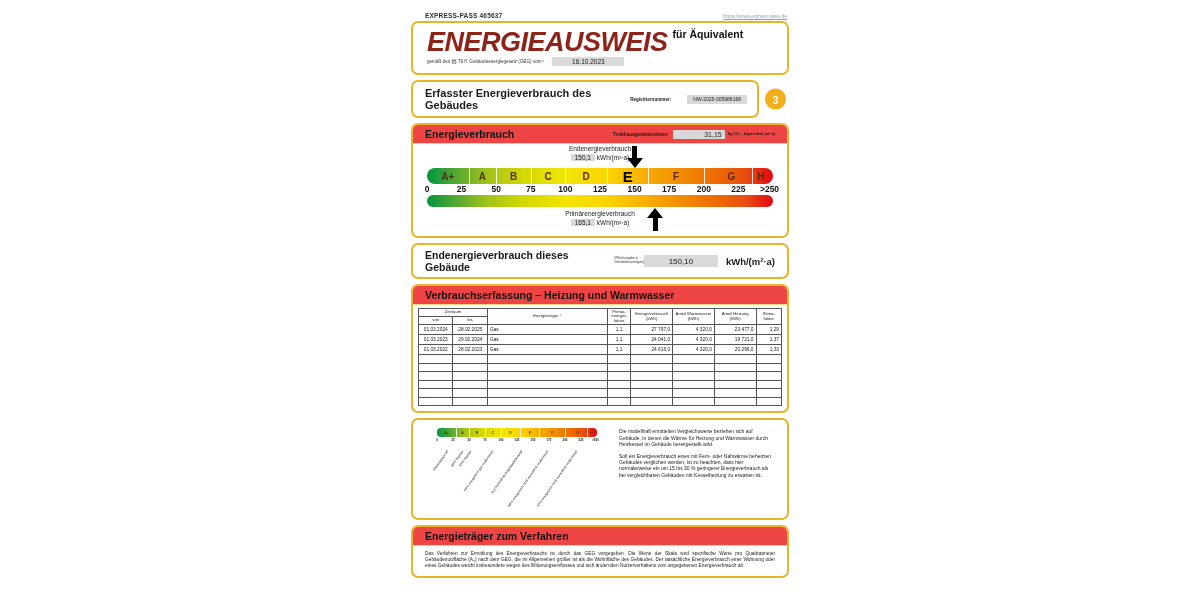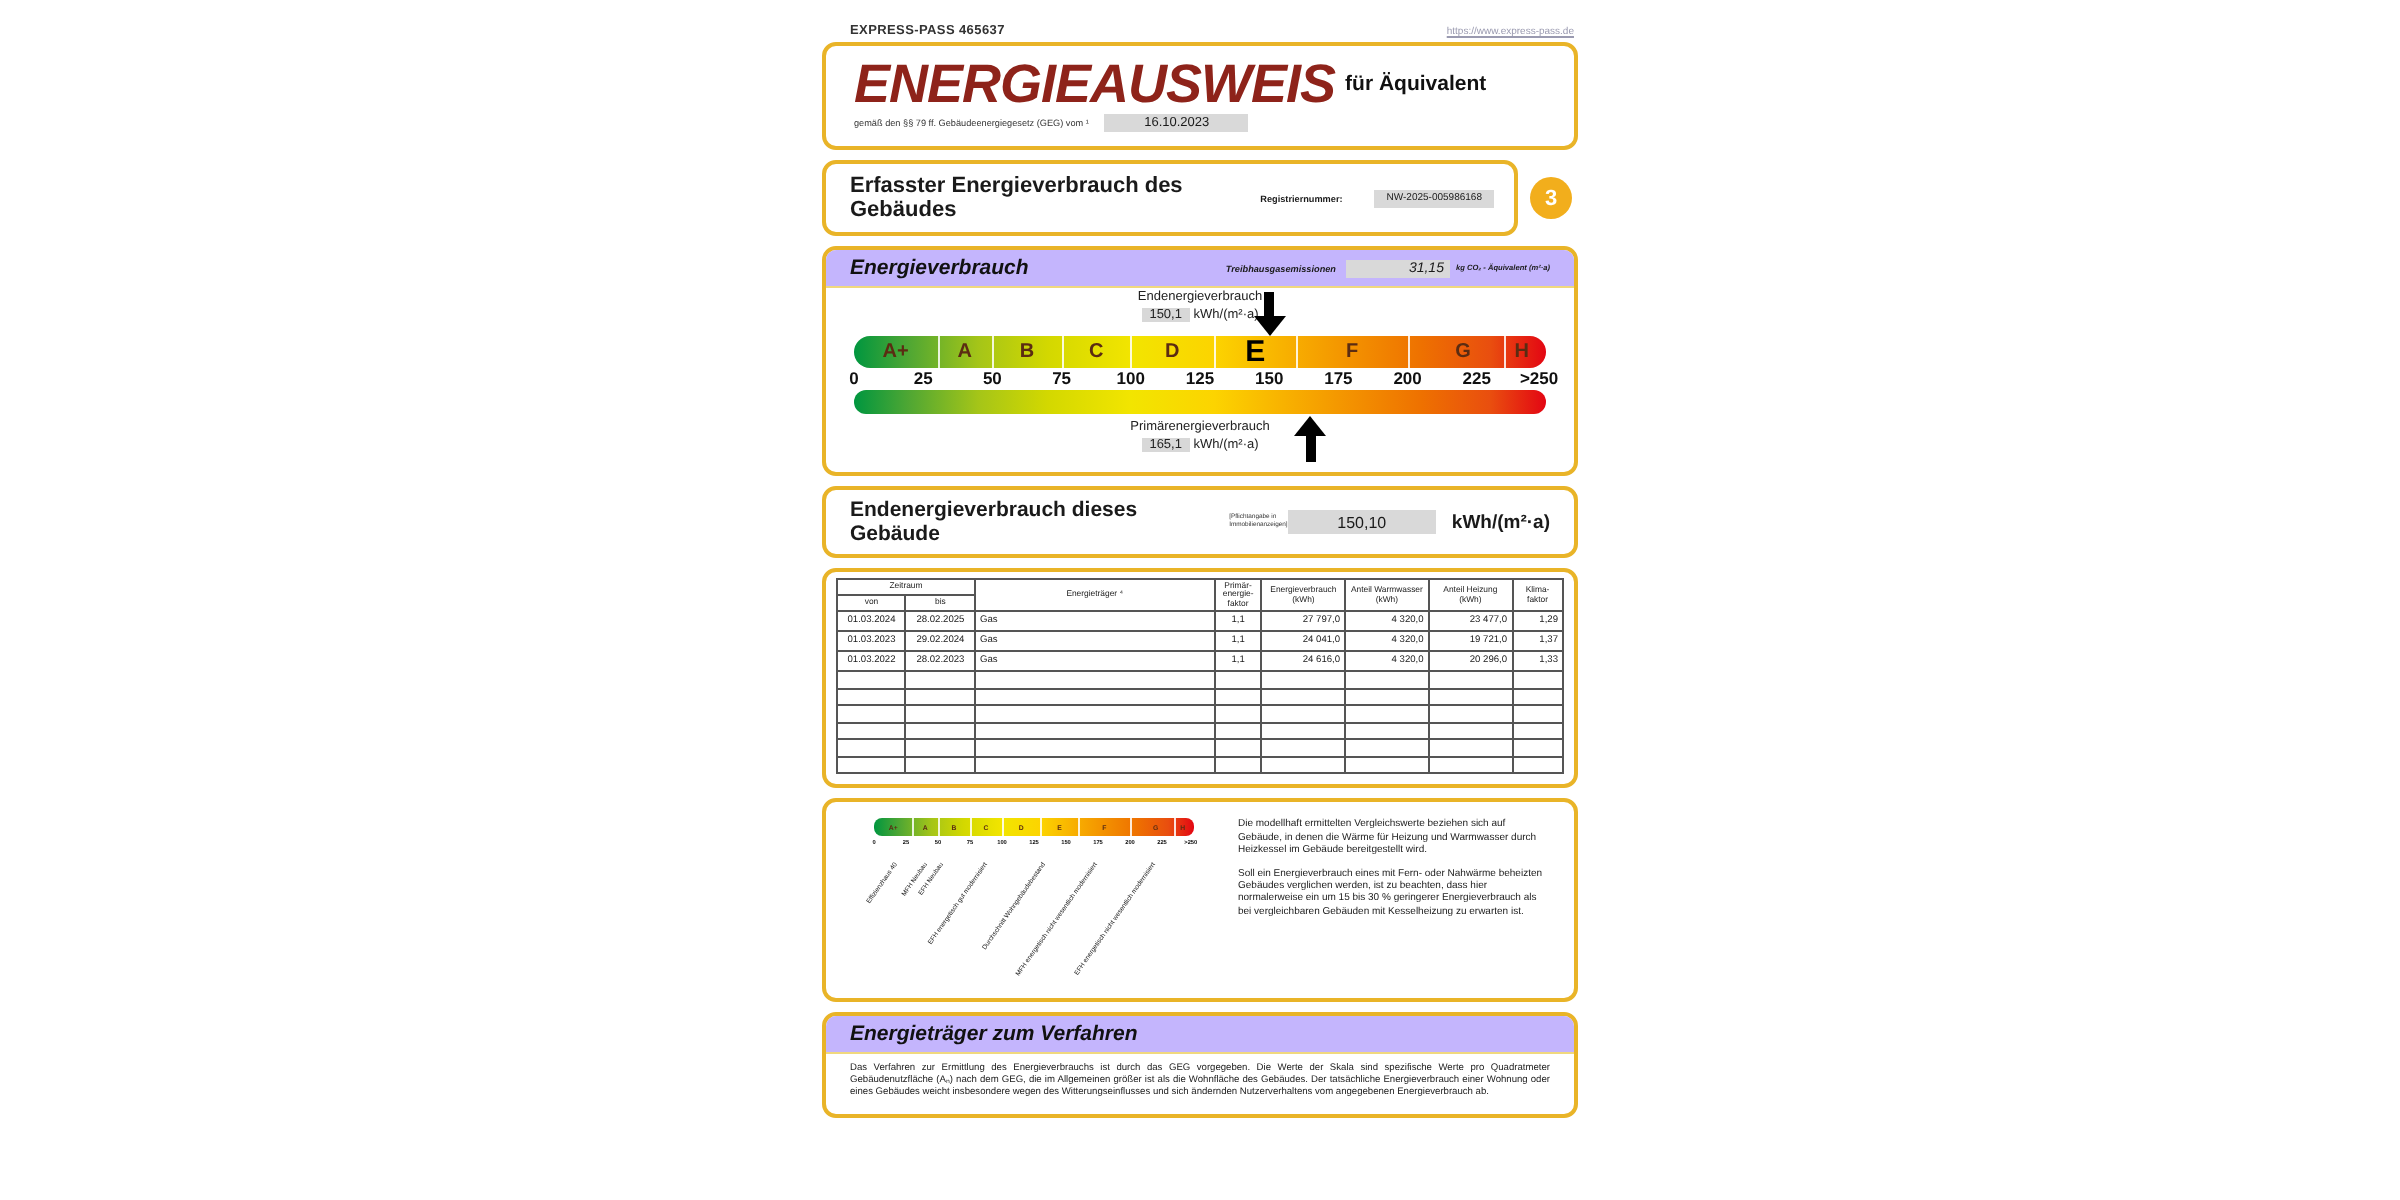--- a/index.html
+++ b/index.html
@@ -7,26 +7,26 @@
               font-family:"Liberation Sans", sans-serif; color:#1a1a1a; }
   .sheet { position:relative; width:378px; margin:0 auto; padding-top:12px; }
 
   
   .topline { display:flex; justify-content:space-between; align-items:flex-end; padding:0 2px 2px 14px; }
   .pass { font-size:6.5px; font-weight:bold; color:#333; letter-spacing:.2px; }
   .toplink { font-size:5px; color:#9a9ab0; text-decoration:underline; }
 
   
   .gbox { border:2px solid #E9B428; border-radius:7px; background:#fff; margin-bottom:5px; overflow:hidden; }
-  .strip { background:#c4b5fd; border-bottom:1px solid #F0D87E; padding:3px 12px; display:flex; align-items:center;font-style:italic; }
+  .strip { background:#ef4444; border-bottom:1px solid #F0D87E; padding:3px 12px; display:flex; align-items:center; }
   .strip .h { font-size:10.5px; font-weight:bold; color:#111; }
 
   
   .titlebox { padding:5px 14px 7px; }
-  .brand-line { display:flex; align-items:center; }
+  .brand-line { display:flex; align-items:flex-start; }
   .brand { font-size:27px; font-weight:bold; font-style:italic; color:#8E231A; letter-spacing:-0.5px; line-height:28px; }
   .brand-sub { font-size:10.5px; font-weight:bold; color:#111; margin-left:5px; }
   .law-line { display:flex; align-items:center; margin-top:1px; }
   .law { font-size:4.6px; color:#333; }
   .datebox { background:#D9D9D9; font-size:6.5px; text-align:center; width:72px; padding:1px 0; margin-left:8px; }
 
   
   .sb-wrap { position:relative; margin-bottom:5px; }
   .sectionbar { width:calc(100% - 30px); border:2px solid #E9B428; border-radius:7px; background:#fff;
                 display:flex; align-items:center; padding:5px 10px 5px 12px;gap:12px; }
@@ -198,20 +198,23 @@
     <span class="h">Endenergieverbrauch dieses Gebäude</span>
     <span class="note">
       <span>[Pflichtangabe in</span><br>
       <span>Immobilienanzeigen]</span>
     </span>
     <span class="endval">150,10</span>
     <span class="endunit">kWh/(m²·a)</span>
   </div>
 
   <div class="gbox">
+    <div class="strip">
+      <span class="h">Verbrauchserfassung – Heizung und Warmwasser</span>
+    </div>
     <div class="tablebody">
       <table>
         <colgroup>
           <col style="width:9.5%">
             <col style="width:9.5%">
             <col style="width:33%">
             <col style="width:6.5%">
           <col style="width:11.5%">
             <col style="width:11.5%">
             <col style="width:11.5%">

